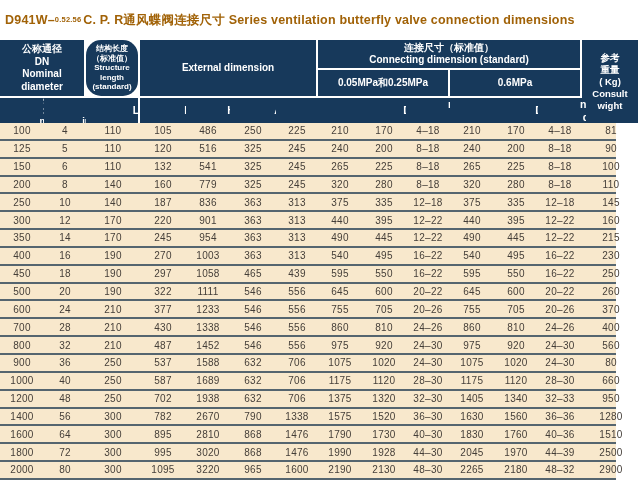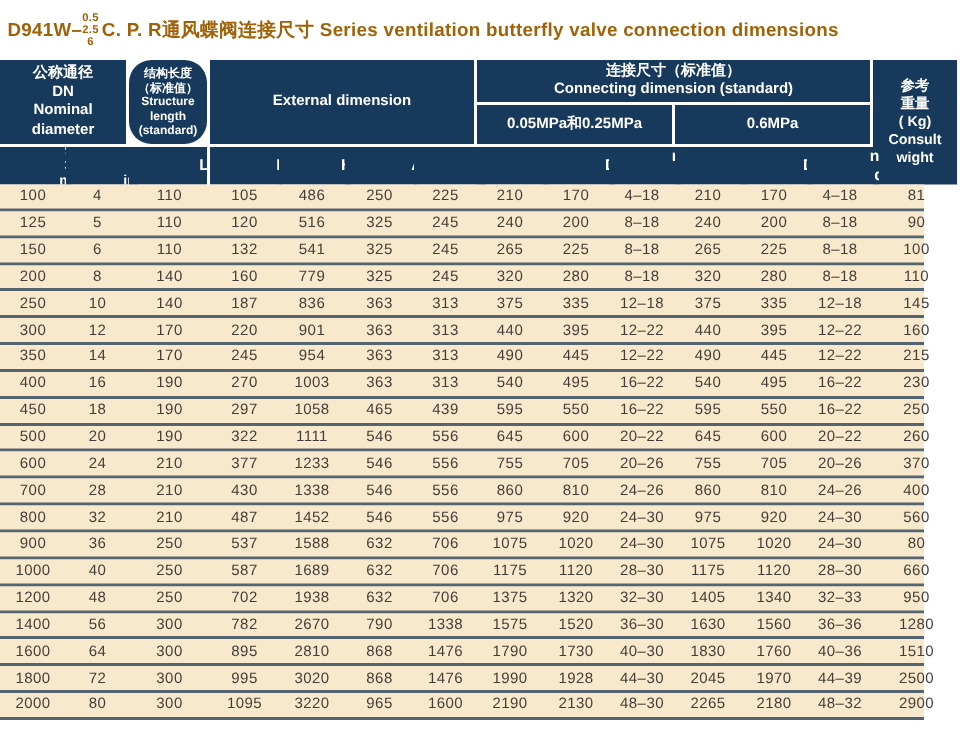--- a/index.html
+++ b/index.html
@@ -10,21 +10,21 @@
   }
   .page { position:relative; width:640px; height:500px; overflow:hidden; }
 
   
   .title {
     height:40px; display:flex; align-items:center; padding-left:5px;
     font-weight:bold; color:#a16207; font-size:12.5px; letter-spacing:0.2px;
   }
   .title .model { white-space:pre; }
   .title .stack {
-    display:inline-flex; flex-direction:column; align-items:center;
+    display:inline-flex; flex-direction:row; align-items:center;
     font-size:7.5px; line-height:8px; margin:0 2px 0 0; font-weight:bold;
   }
   .title .suffix { white-space:pre; }
 
   
   .thead {
     display:grid; width:569px; height:83px; box-sizing:border-box;
     grid-template-columns:42px 40px 52px 44px 42px 44px 40px 42px 42px 42px 42px 42px 42px 56px;
     grid-template-rows:28px 26px 25px;
     gap:2px; background:#ffffff;

